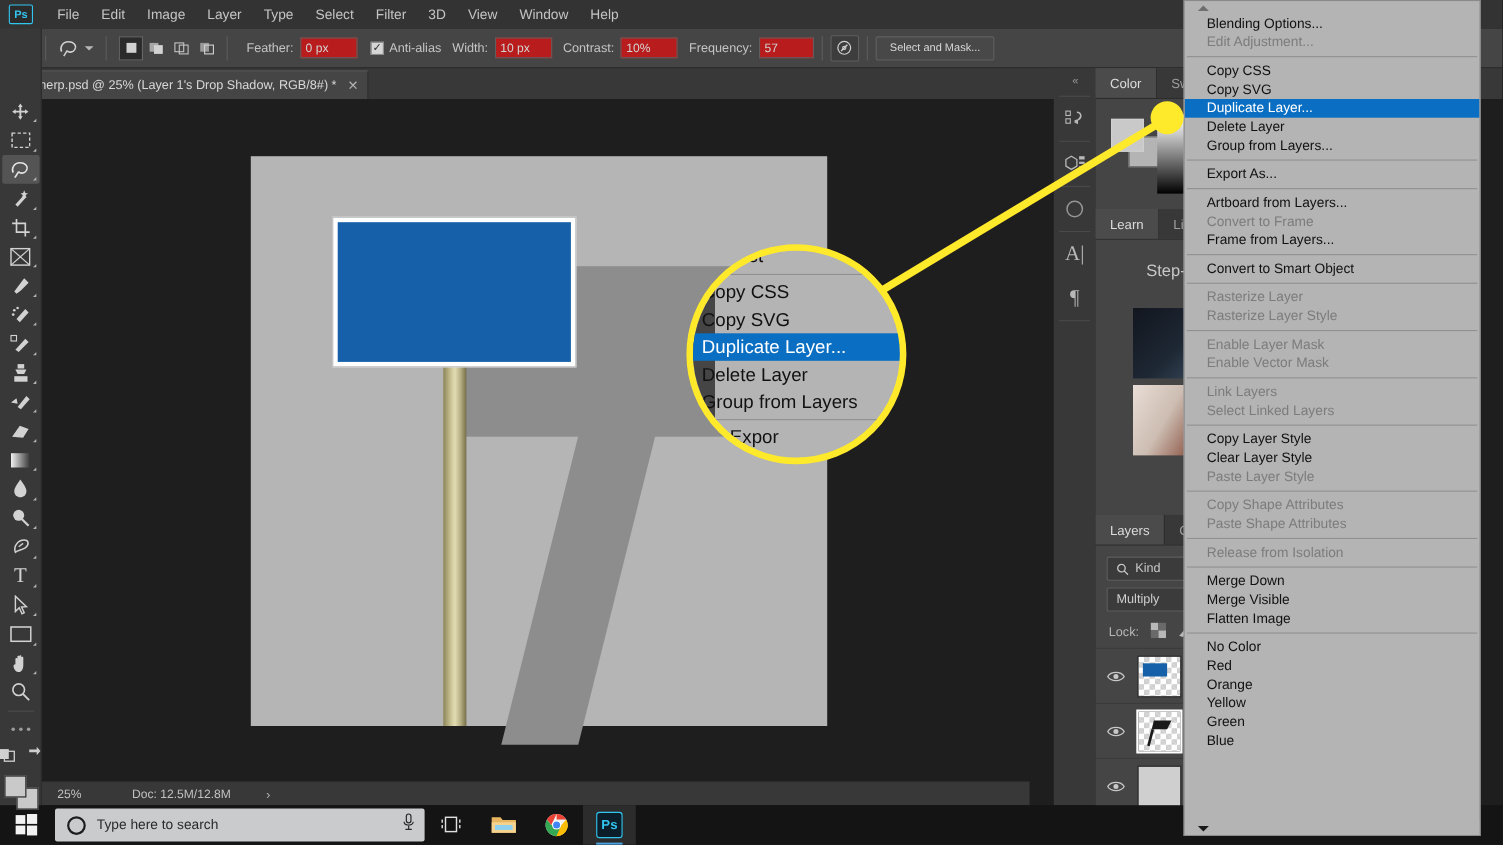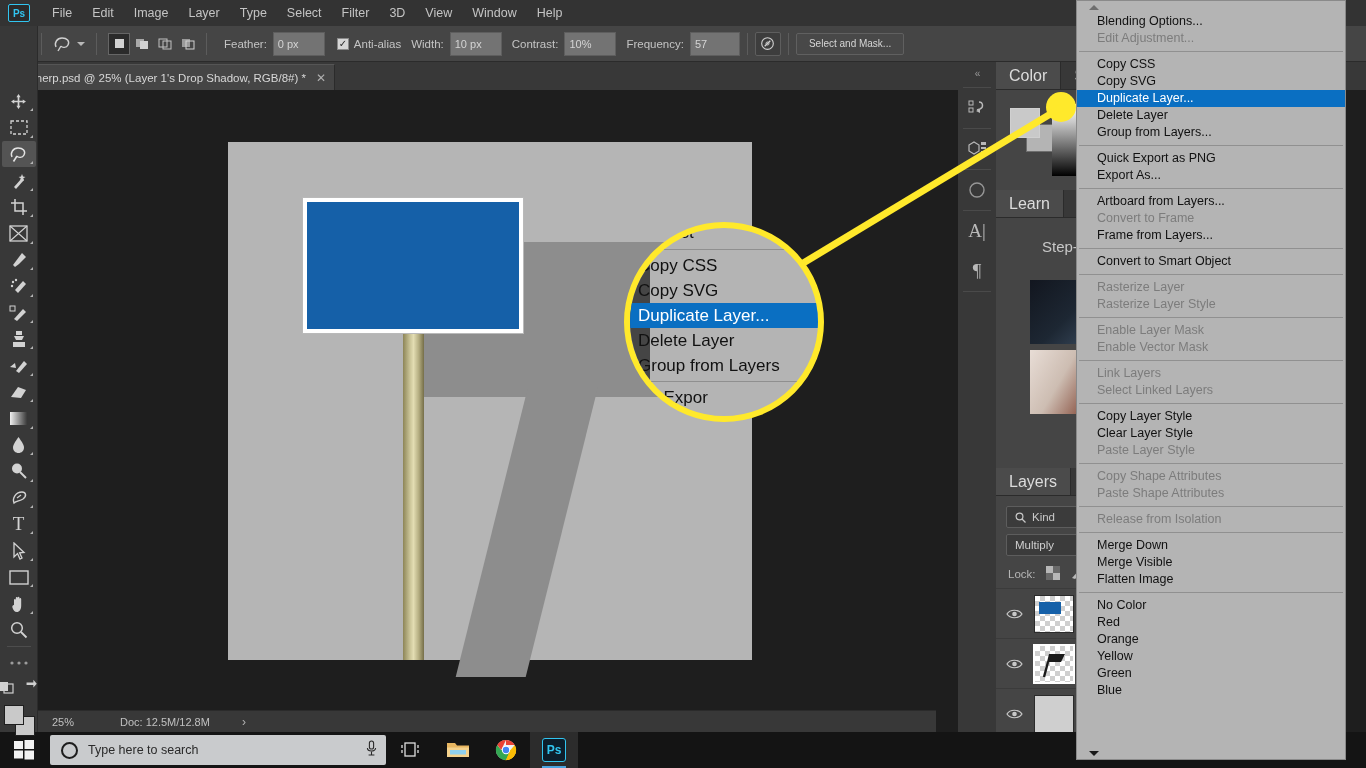--- a/index.html
+++ b/index.html
@@ -44,23 +44,23 @@
   .selmode {
     display: flex; align-items: center; gap: 1px; margin-left: 4px;
   }
   .selmode .sm {
     width: 22px; height: 22px; display: flex; align-items: center; justify-content: center;
     background: #454545; border: 1px solid transparent;
   }
   .selmode .sm.active { background: #2b2b2b; border-color: #666; }
   .opt-label { color: #c4c4c4; font-size: 11.5px; margin: 0 6px 0 10px; }
   .opt-input {
-    background: #737373; border: 1px solid #5e5e5e; color: #d4d4d4;
+    background: #b91c1c; border: 1px solid #5e5e5e; color: #d4d4d4;
     font-size: 11px; font-family: "Liberation Sans", sans-serif;
-    height: 24px; padding: 0 4px; line-height: 17px;
+    height: 19px; padding: 0 4px; line-height: 17px;
   }
   .opt-check { display: flex; align-items: center; gap: 5px; margin-left: 12px; }
   .cbox {
     width: 12px; height: 12px; background: #d6d6d6; border: 1px solid #8a8a8a;
     color: #2b2b2b; font-size: 10px; line-height: 10px; text-align: center;
   }
   .opt-iconbtn {
     width: 26px; height: 24px; border: 1px solid #5e5e5e; background: #3d3d3d;
     display: flex; align-items: center; justify-content: center; border-radius: 2px;
   }
@@ -157,21 +157,21 @@
 
   .panels {
     position: absolute; left: 996px; top: 62px; width: 340px; height: 670px;
     background: #3c3c3c;
   }
   .panel-tabs {
     height: 28px; background: #454545; display: flex; align-items: stretch;
     border-bottom: 1px solid #2b2b2b;
   }
   .ptab {
-    padding: 0 13px; display: flex; align-items: center; font-size: 16px; color: #9f9f9f;
+    padding: 0 13px; display: flex; align-items: center; font-size: 12px; color: #9f9f9f;
     background: #383838; border-right: 1px solid #2b2b2b;
   }
   .ptab.active { background: #4b4b4b; color: #dcdcdc; }
   .panel-body { background: #454545; position: relative; }
   .color-body { height: 100px; }
   .color-swatches { position: absolute; left: 14px; top: 18px; width: 44px; height: 44px; }
   .cs-fg { position: absolute; left: 0; top: 0; width: 30px; height: 30px; background: #c9c9c9; border: 1px solid #d0d0d0; }
   .cs-bg { position: absolute; left: 16px; top: 16px; width: 28px; height: 28px; background: #b4b4b4; border: 1px solid #6e6e6e; }
   .color-ramp {
     position: absolute; left: 56px; top: 14px; width: 270px; height: 72px;
@@ -687,21 +687,20 @@
     <div class="ctx-item disabled">Edit Adjustment...</div>
     <div class="ctx-sep"></div>
 
     <div class="ctx-item">Copy CSS</div>
     <div class="ctx-item">Copy SVG</div>
     <div class="ctx-item sel">Duplicate Layer...</div>
     <div class="ctx-item">Delete Layer</div>
     <div class="ctx-item">Group from Layers...</div>
     <div class="ctx-sep"></div>
 
-    <div class="ctx-item">Quick Export as PNG</div>
     <div class="ctx-item">Export As...</div>
     <div class="ctx-sep"></div>
 
     <div class="ctx-item">Artboard from Layers...</div>
     <div class="ctx-item disabled">Convert to Frame</div>
     <div class="ctx-item">Frame from Layers...</div>
     <div class="ctx-sep"></div>
 
     <div class="ctx-item">Convert to Smart Object</div>
     <div class="ctx-sep"></div>

